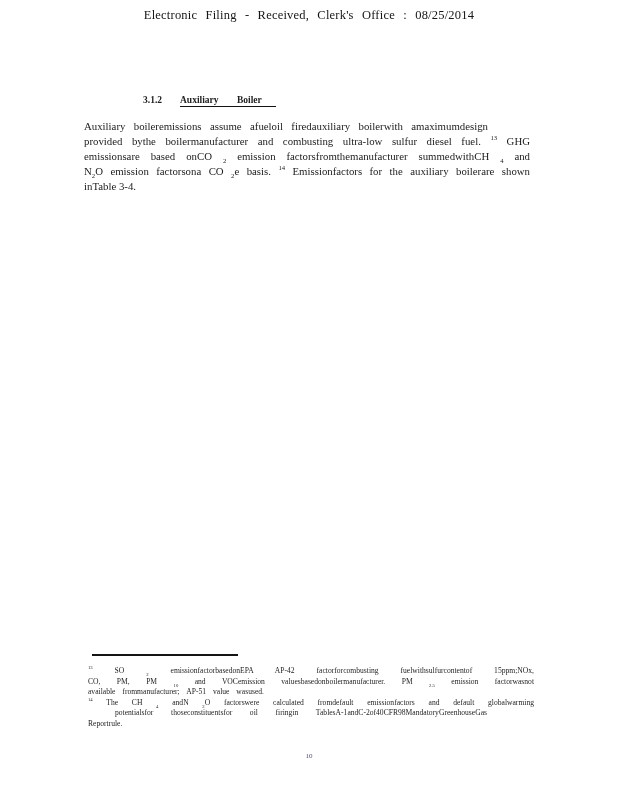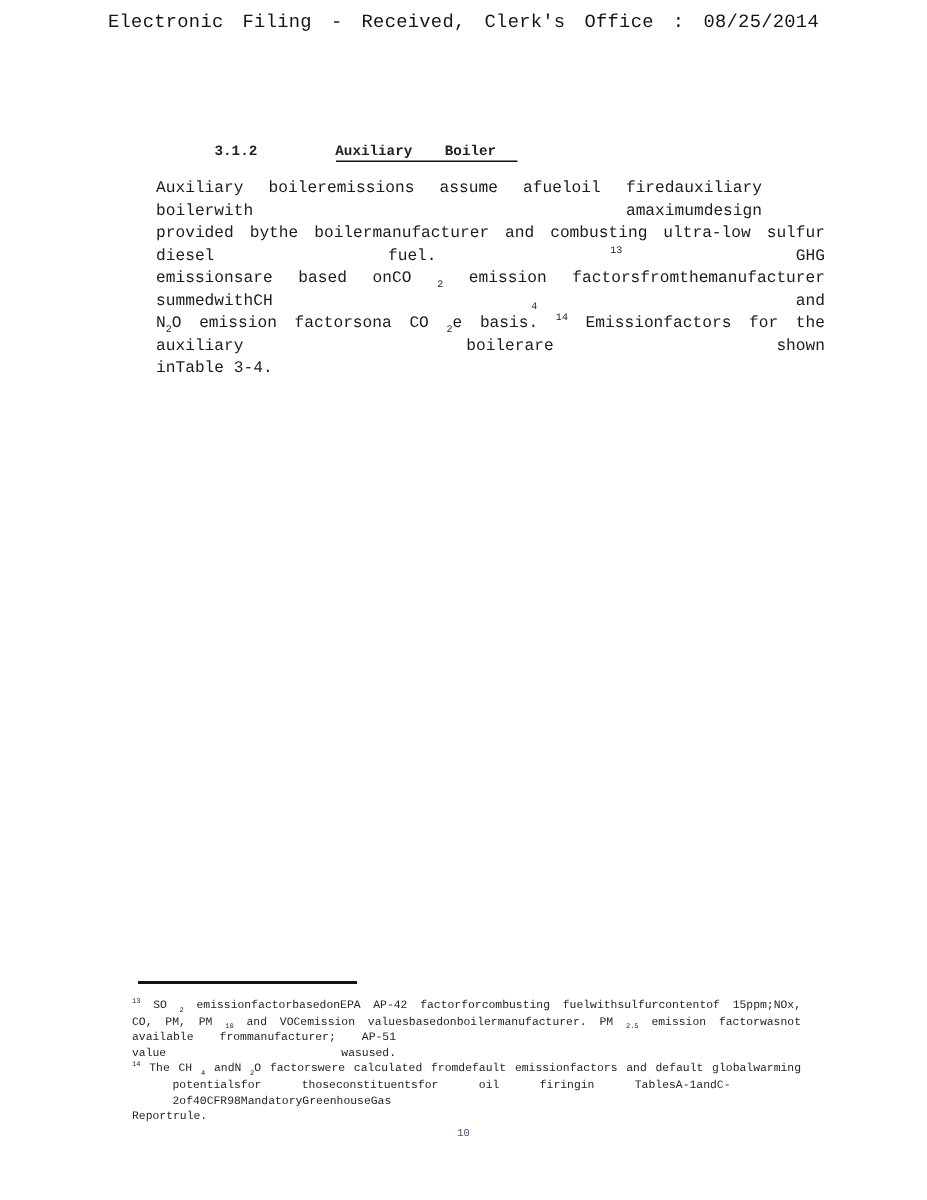--- a/index.html
+++ b/index.html
@@ -1,21 +1,21 @@
 <!DOCTYPE html>
 <html><head>
 <meta charset="utf-8">
 <style>
   html, body { margin: 0; padding: 0; background: #ffffff; }
   .page {
     position: relative;
     width: 618px;
     height: 800px;
     background: #ffffff;
-    font-family: Liberation Mono, monospace;
+    font-family: Liberation Serif, serif;
     color: #1b1b1b;
     overflow: hidden;
   }
   
   .doc-header {
     position: absolute;
     top: 8px;
     left: 0;
     width: 618px;
     text-align: center;
@@ -29,30 +29,30 @@
     position: absolute;
     top: 95px;
     left: 143px;
     font-size: 9.5px;
     font-weight: bold;
     color: #222;
   }
   .section-number { display: inline-block; }
   .section-title {
     display: inline-block;
-    margin-left: 52px;
+    margin-left: 18px;
     word-spacing: 16px;
     border-bottom: 1.4px solid #111;
     padding: 0 14px 1px 0;
   }
   
   .para {
     position: absolute;
     top: 119px;
-    left: 104px;
+    left: 84px;
     width: 446px;
     font-size: 10.8px;
     line-height: 15px;
     color: #1b1b1b;
   }
   .jline { text-align: justify; text-align-last: justify; }
   .jline.w404 { width: 404px; }
   .plain { text-align: center; text-align-last: left; }
   sup { font-size: 0.62em; vertical-align: super; line-height: 0; }
   sub { font-size: 0.62em; vertical-align: sub; line-height: 0; }

